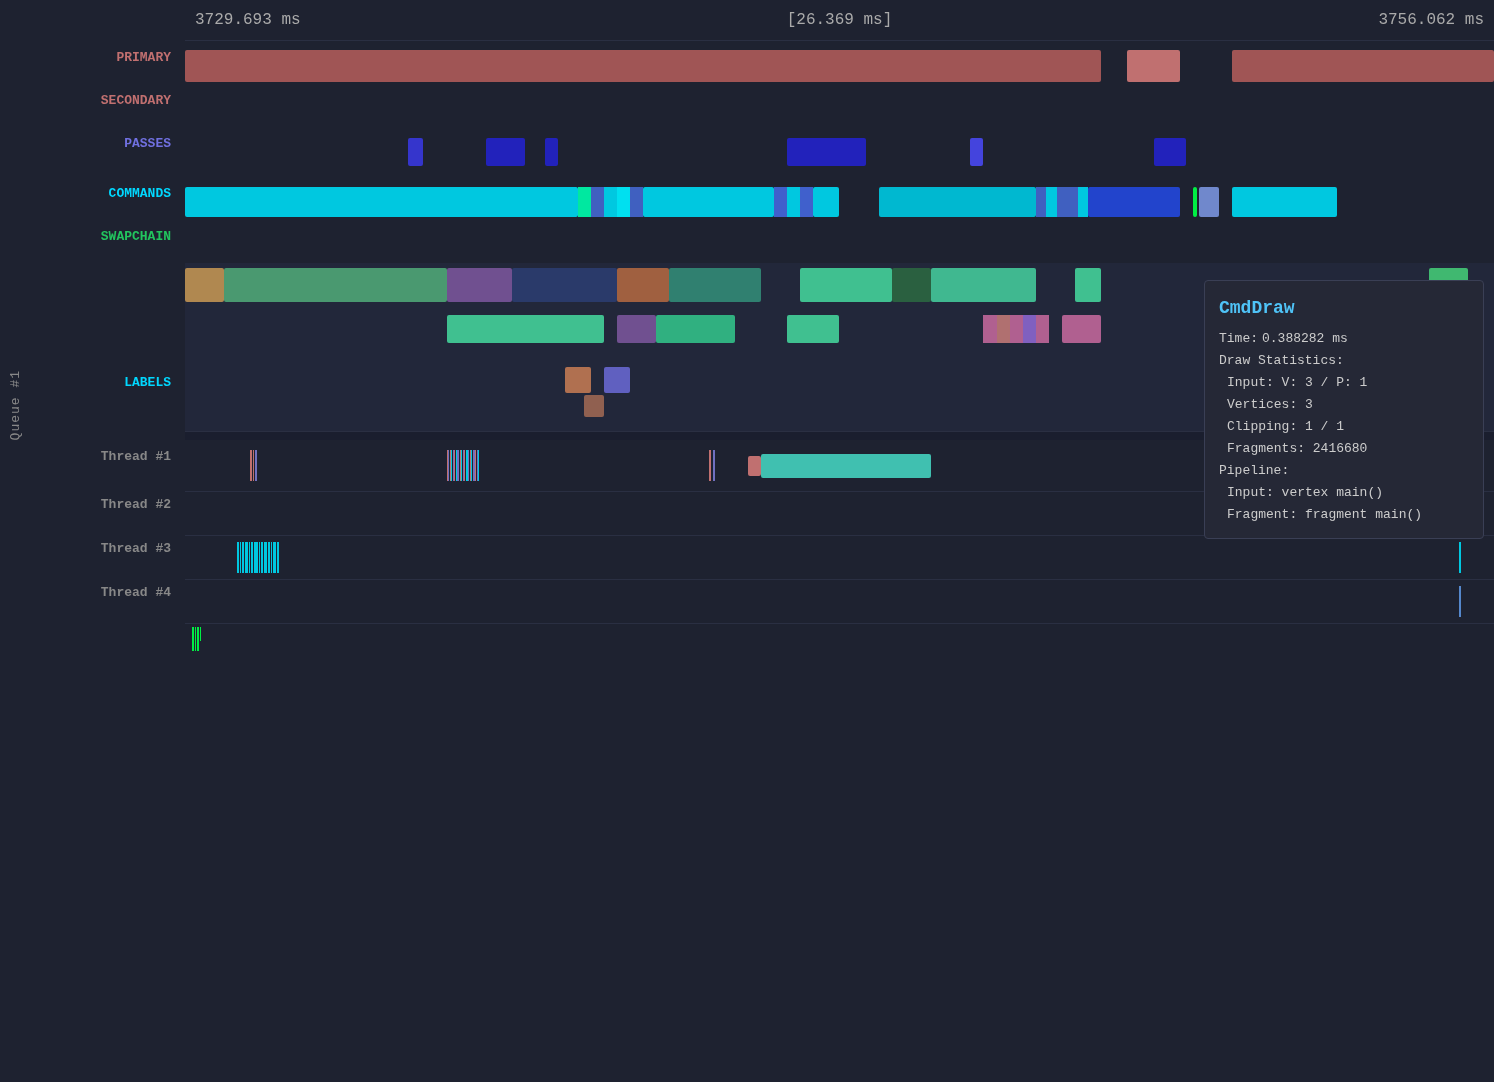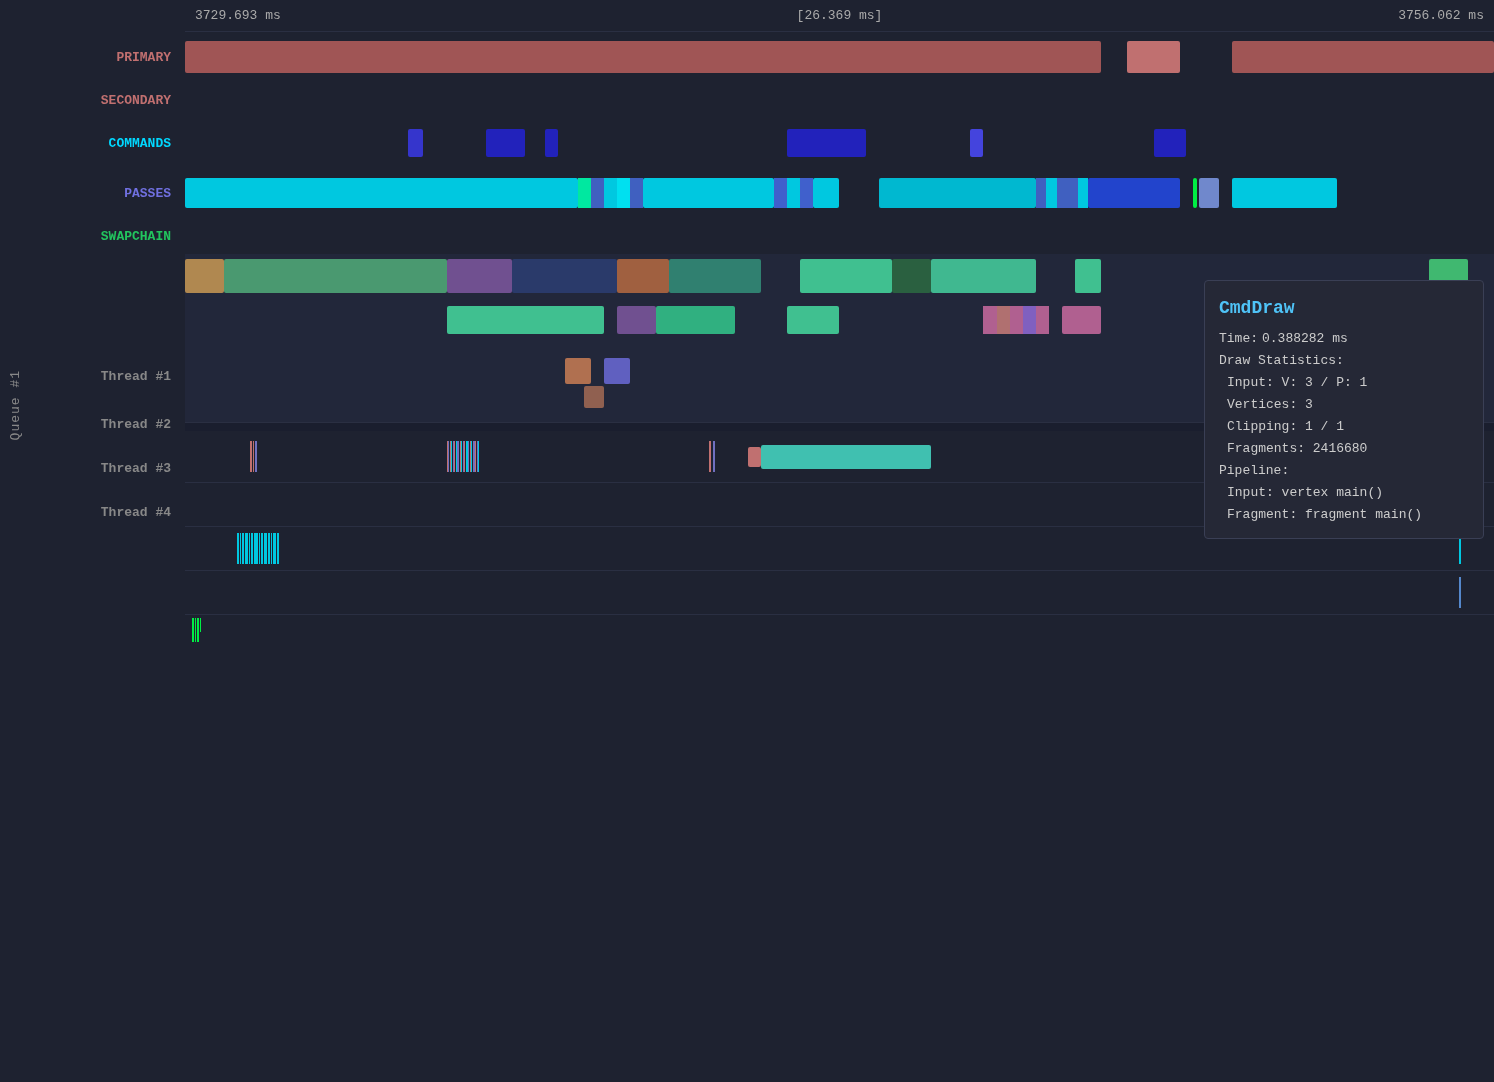--- a/index.html
+++ b/index.html
@@ -59,27 +59,27 @@
 
     .right-content {
       flex: 1;
       display: flex;
       flex-direction: column;
       position: relative;
       overflow: hidden;
     }
 
     .time-header {
-      height: 32px;
+      height: 41px;
       display: flex;
       align-items: center;
       justify-content: space-between;
       padding: 0 10px;
       color: #aaa;
-      font-size: 13px;
+      font-size: 16px;
       background: #1e2230;
       flex-shrink: 0;
       border-bottom: 1px solid #2a2f42;
       text-align: right;
     }
 
     .timeline-rows {
       flex: 1;
       display: flex;
       flex-direction: column;
@@ -174,35 +174,38 @@
     <div style="height:32px; flex-shrink:0;"></div>
 
     <div class="row-label row-primary">
       <span class="label-primary">PRIMARY</span>
     </div>
 
     <div class="row-label row-secondary">
       <span class="label-secondary">SECONDARY</span>
     </div>
 
+    <div class="row-label row-passes">
+      <span class="label-passes">PASSES</span>
+    </div>
+
     <div class="row-label row-commands">
       <span class="label-commands">COMMANDS</span>
     </div>
 
-    <div class="row-label row-passes">
-      <span class="label-passes">PASSES</span>
-    </div>
-
     <div class="row-label row-swapchain">
       <span class="label-swapchain">SWAPCHAIN</span>
     </div>
 
     <div class="row-label row-data1"></div>
     <div class="row-label row-data2"></div>
 
+    <div class="row-label row-labels">
+      <span class="label-labels">LABELS</span>
+    </div>
 
     <div style="height:8px;"></div>
 
     <div class="row-label row-thread">
       <span class="label-thread">Thread #1</span>
     </div>
 
     <div class="row-label row-thread-sm">
       <span class="label-thread">Thread #2</span>
     </div>

